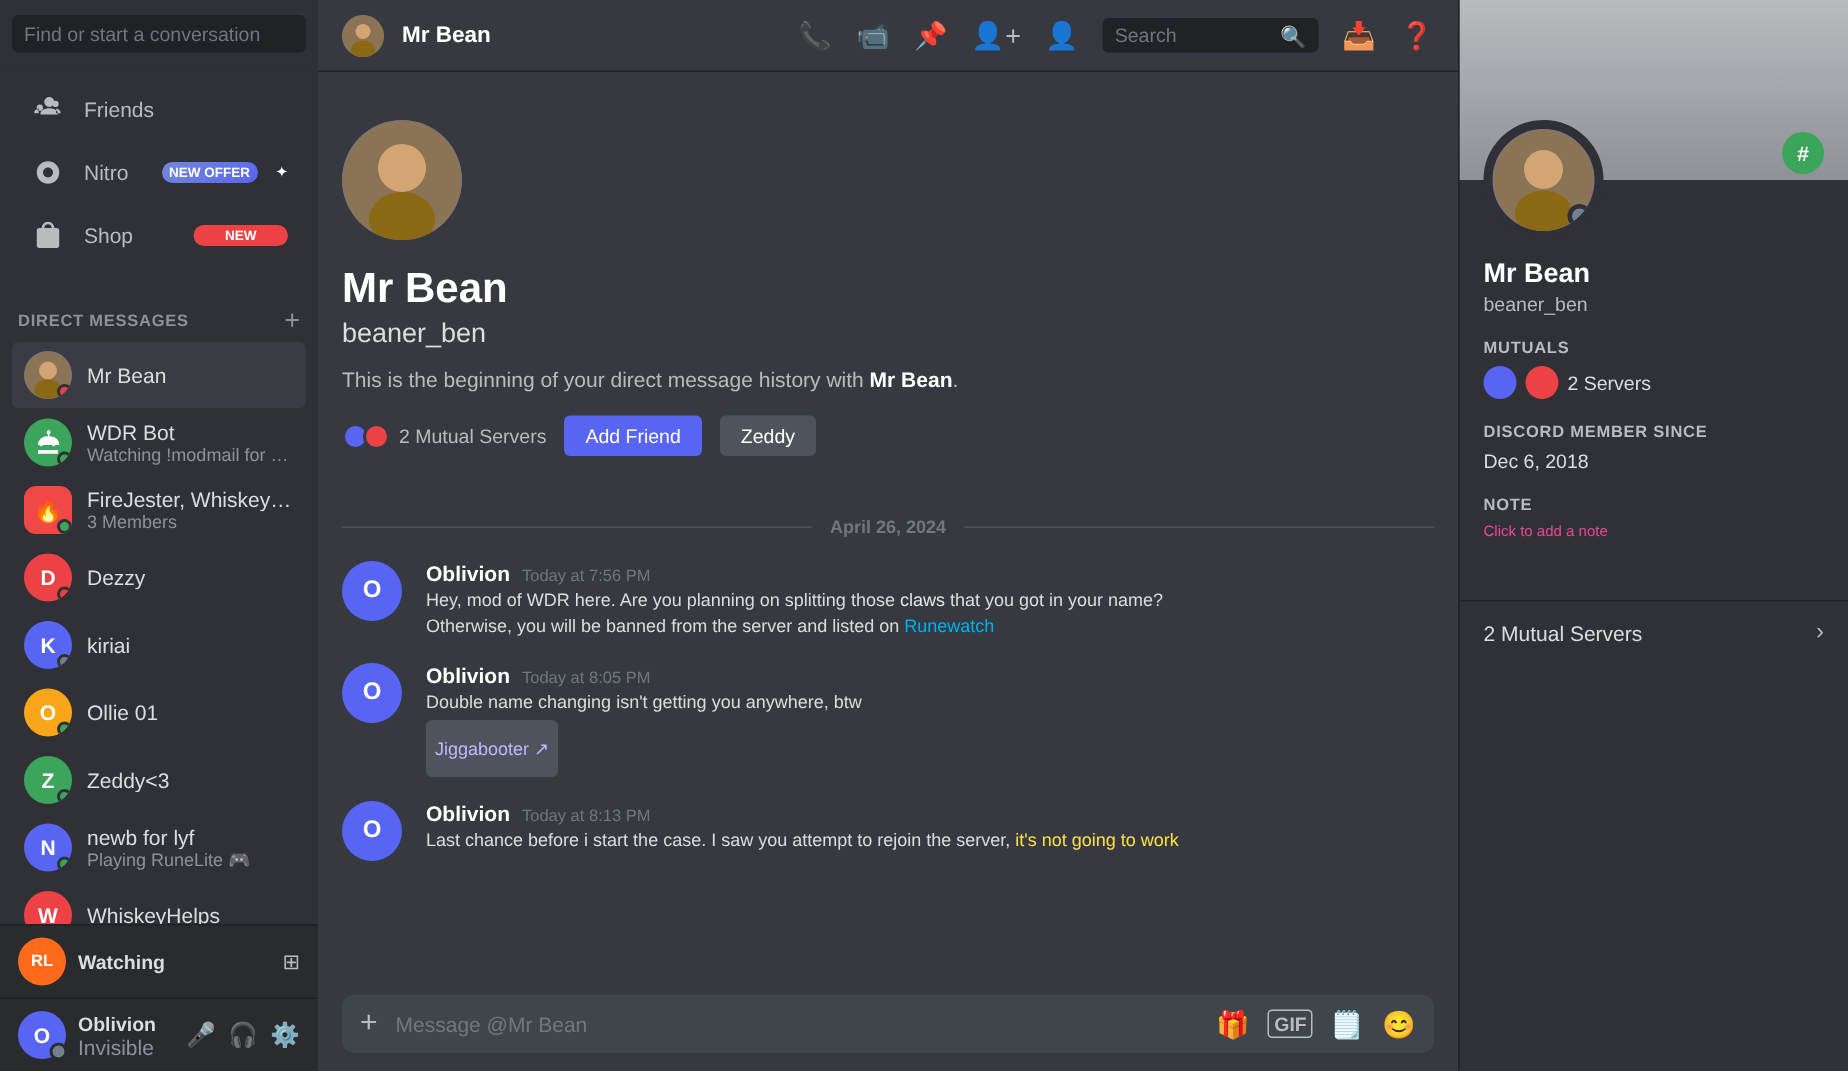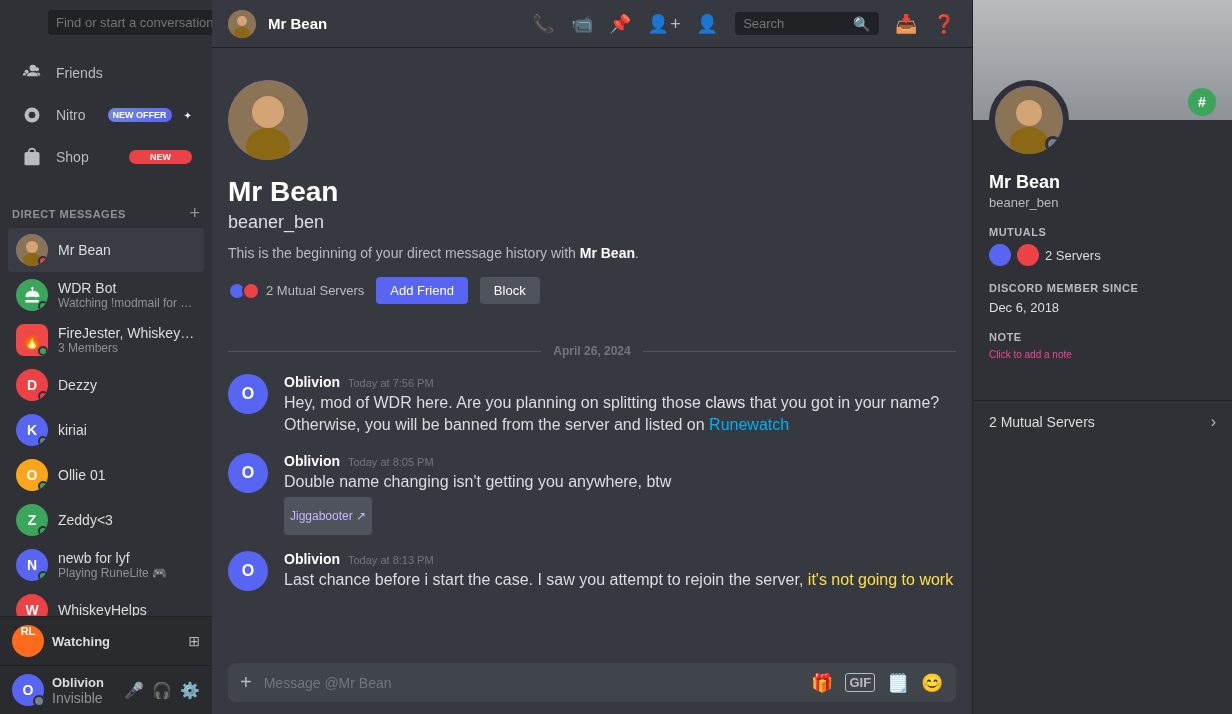--- a/index.html
+++ b/index.html
@@ -5,21 +5,21 @@
     * { margin: 0; padding: 0; box-sizing: border-box; }
     body { font-family: 'Segoe UI', Arial, sans-serif; background: #1e2124; color: #dcddde; width: 1232px; height: 714px; overflow: hidden; display: flex; flex-direction: column; }
 
     
     .app { display: flex; width: 1232px; height: 714px; }
 
     
     .sidebar { width: 212px; background: #2f3136; display: flex; flex-direction: column; flex-shrink: 0; }
 
     .search-bar { padding: 10px 8px; background: #2f3136; }
-    .search-bar input { width: 100%; background: #202225; border: none; border-radius: 4px; color: #dcddde; padding: 5px 8px; font-size: 13px; outline: none; margin-left: 40px; }
+    .search-bar input { width: 100%; background: #202225; border: none; border-radius: 4px; color: #dcddde; padding: 5px 8px; font-size: 13px; outline: none; }
     .search-bar input::placeholder { color: #72767d; }
 
     .sidebar-nav { padding: 8px 0; }
     .sidebar-item { display: flex; align-items: center; padding: 8px 12px; cursor: pointer; border-radius: 4px; margin: 0 8px 2px; color: #b9bbbe; font-size: 14px; gap: 12px; }
     .sidebar-item .item-icon { width: 24px; height: 24px; display: flex; align-items: center; justify-content: center; flex-shrink: 0; }
     .sidebar-item .item-label { flex: 1; font-size: 14px; font-weight: 500; }
     .badge-new-offer { background: linear-gradient(135deg, #7289da, #5865f2); color: white; font-size: 9px; font-weight: 700; padding: 2px 5px; border-radius: 8px; }
     .badge-new { background: #ed4245; color: white; font-size: 9px; font-weight: 700; padding: 2px 21px; border-radius: 8px; }
     .sparkles { color: #fff; font-size: 10px; }
 
@@ -34,21 +34,21 @@
     .dm-item .avatar .status-dot { position: absolute; bottom: 0; right: 0; width: 10px; height: 10px; border-radius: 50%; border: 2px solid #2f3136; }
     .status-online { background: #3ba55c; }
     .status-dnd { background: #ed4245; }
     .status-offline { background: #747f8d; }
     .dm-item .dm-info { flex: 1; overflow: hidden; }
     .dm-item .dm-name { font-size: 14px; font-weight: 500; color: #dcddde; white-space: nowrap; overflow: hidden; text-overflow: ellipsis; }
     .dm-item .dm-sub { font-size: 12px; color: #8e9297; white-space: nowrap; overflow: hidden; text-overflow: ellipsis; }
 
     
     .runescape-bar { background: #292b2f; padding: 8px 12px; display: flex; align-items: center; gap: 8px; border-top: 1px solid #202225; }
-    .rl-icon { width: 32px; height: 32px; border-radius: 50%; background: #ff6b1a; display: flex; align-items: flex-start; justify-content: center; font-size: 11px; font-weight: 700; color: white; flex-shrink: 0; }
+    .rl-icon { width: 32px; height: 32px; border-radius: 50%; background: #ff6b1a; display: flex; align-items: center; justify-content: center; font-size: 11px; font-weight: 700; color: white; flex-shrink: 0; }
     .rl-info { flex: 1; }
     .rl-name { font-size: 13px; font-weight: 600; color: #dcddde; }
     .rl-actions { display: flex; gap: 8px; color: #b9bbbe; }
 
     
     .user-bar { background: #292b2f; padding: 8px 12px; display: flex; align-items: center; gap: 8px; border-top: 1px solid #202225; }
     .user-avatar { width: 32px; height: 32px; border-radius: 50%; background: #5865f2; display: flex; align-items: center; justify-content: center; font-size: 13px; font-weight: 700; color: white; position: relative; flex-shrink: 0; }
     .user-status-dot { position: absolute; bottom: -1px; right: -1px; width: 12px; height: 12px; border-radius: 50%; border: 2px solid #292b2f; background: #747f8d; }
     .user-info { flex: 1; }
     .user-name { font-size: 13px; font-weight: 600; color: #dcddde; }
@@ -92,21 +92,21 @@
     .date-divider-line { flex: 1; height: 1px; background: #4f545c; }
     .date-divider-text { font-size: 12px; color: #72767d; font-weight: 600; white-space: nowrap; }
 
     
     .message-group { display: flex; gap: 16px; margin-bottom: 16px; }
     .msg-avatar { width: 40px; height: 40px; border-radius: 50%; flex-shrink: 0; background: #5865f2; display: flex; align-items: center; justify-content: center; overflow: hidden; }
     .msg-content { flex: 1; }
     .msg-header { display: flex; align-items: baseline; gap: 8px; margin-bottom: 2px; }
     .msg-author { font-size: 14px; font-weight: 600; color: #fff; }
     .msg-time { font-size: 11px; color: #72767d; }
-    .msg-text { font-size: 16px; color: #dcddde; line-height: 1.4; }
+    .msg-text { font-size: 12px; color: #dcddde; line-height: 1.4; }
     .name-tag { background: #4f545c; color: #c4b5fd; font-size: 12px; padding: 12px 6px; border-radius: 4px; display: inline-block; margin-top: 4px; }
 
     
     .message-input-bar { padding: 12px 16px; background: #36393f; flex-shrink: 0; }
     .message-input-wrapper { background: #40444b; border-radius: 8px; display: flex; align-items: center; padding: 8px 12px; gap: 12px; }
     .input-plus { color: #b9bbbe; cursor: pointer; font-size: 20px; }
     .message-input { flex: 1; background: transparent; border: none; outline: none; color: #dcddde; font-size: 14px; }
     .message-input::placeholder { color: #72767d; }
     .input-actions { display: flex; align-items: center; gap: 12px; color: #b9bbbe; }
     .input-action-icon { cursor: pointer; font-size: 18px; }
@@ -368,21 +368,21 @@
         </div>
         <div class="intro-actions">
           <div class="mutual-servers">
             <div class="mutual-avatars">
               <div class="mutual-avatar"></div>
               <div class="mutual-avatar" style="background:#ed4245;"></div>
             </div>
             <span>2 Mutual Servers</span>
           </div>
           <button class="btn-add-friend">Add Friend</button>
-          <button class="btn-block">Block</button>
+          <button class="btn-block">Zeddy</button>
         </div>
       </div>
 
       <div class="date-divider">
         <div class="date-divider-line"></div>
         <span class="date-divider-text">April 26, 2024</span>
         <div class="date-divider-line"></div>
       </div>
 
       <div class="message-group">

